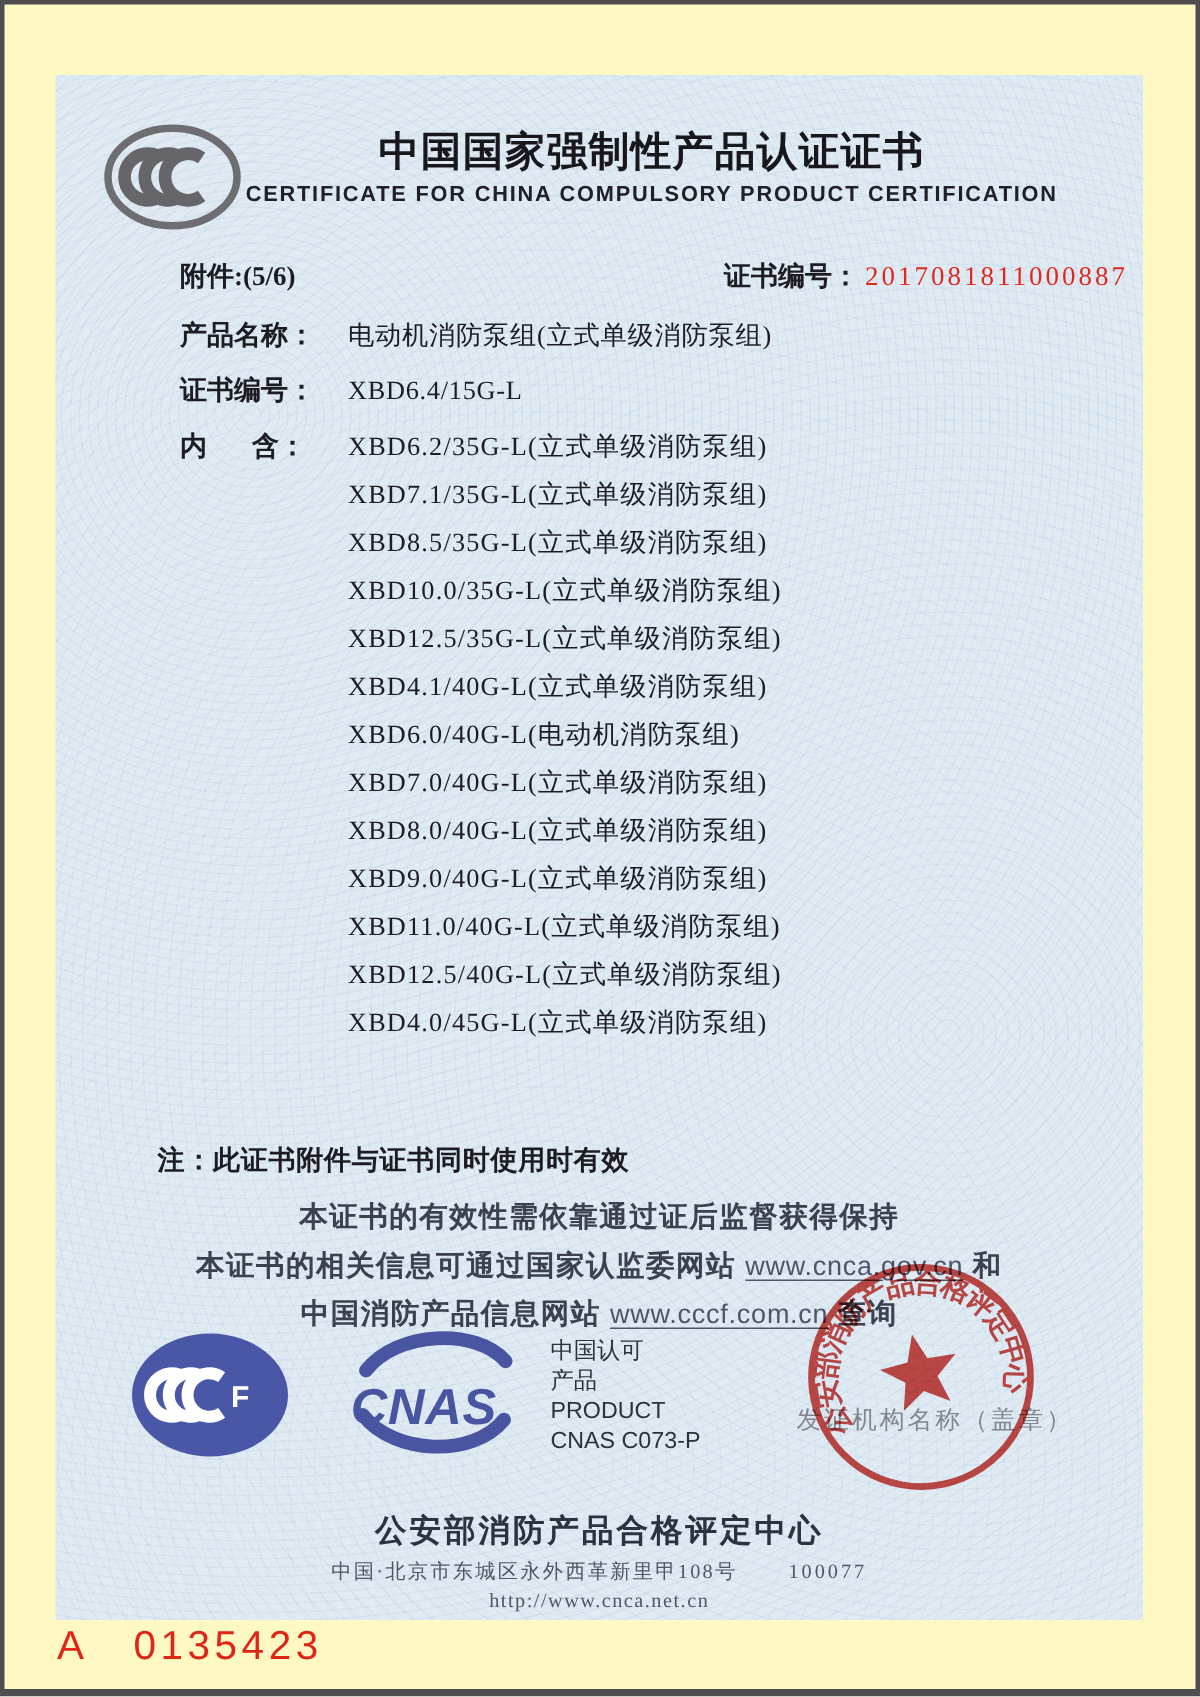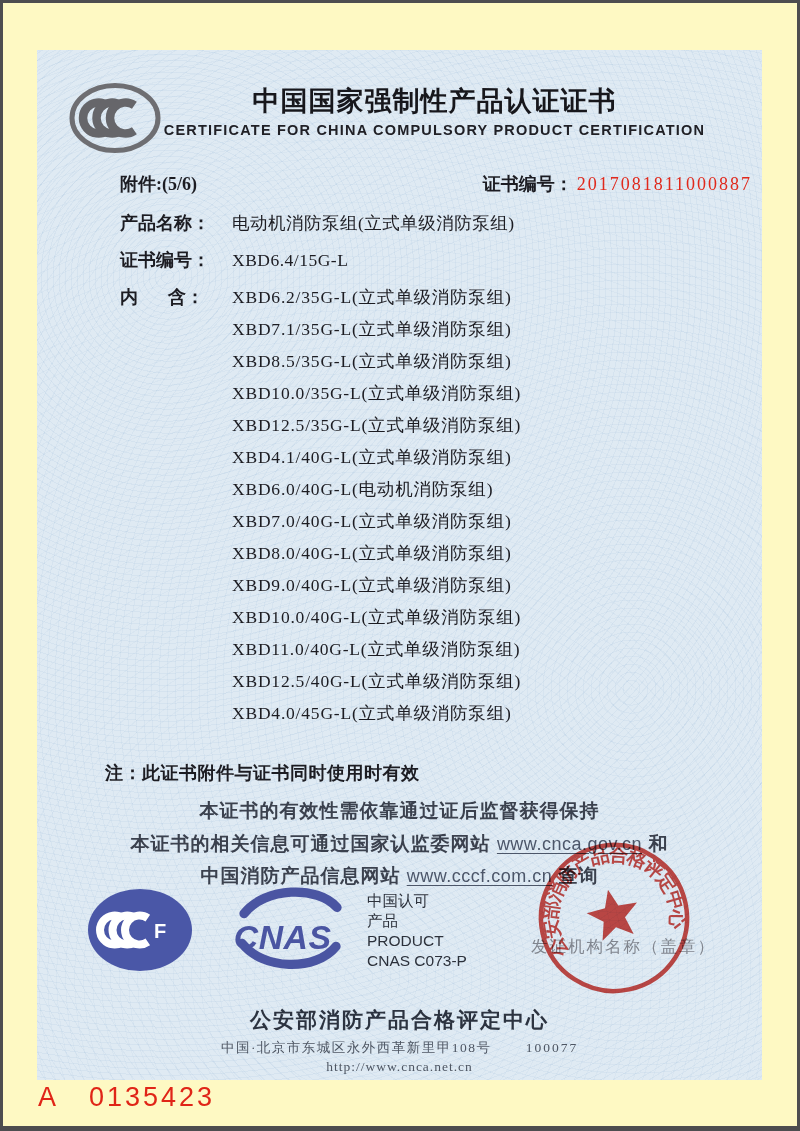--- a/index.html
+++ b/index.html
@@ -102,21 +102,20 @@
       <div class="model-line">XBD6.2/35G-L(立式单级消防泵组)</div>
       <div class="model-line">XBD7.1/35G-L(立式单级消防泵组)</div>
       <div class="model-line">XBD8.5/35G-L(立式单级消防泵组)</div>
       <div class="model-line">XBD10.0/35G-L(立式单级消防泵组)</div>
       <div class="model-line">XBD12.5/35G-L(立式单级消防泵组)</div>
       <div class="model-line">XBD4.1/40G-L(立式单级消防泵组)</div>
       <div class="model-line">XBD6.0/40G-L(电动机消防泵组)</div>
       <div class="model-line">XBD7.0/40G-L(立式单级消防泵组)</div>
       <div class="model-line">XBD8.0/40G-L(立式单级消防泵组)</div>
       <div class="model-line">XBD9.0/40G-L(立式单级消防泵组)</div>
-      <div class="model-line">XBD10.0/40G-L(立式单级消防泵组)</div>
       <div class="model-line">XBD11.0/40G-L(立式单级消防泵组)</div>
       <div class="model-line">XBD12.5/40G-L(立式单级消防泵组)</div>
       <div class="model-line">XBD4.0/45G-L(立式单级消防泵组)</div>
     </div>
 
     <div class="note">注：此证书附件与证书同时使用时有效</div>
 
     <div class="stmt" style="top:748px">本证书的有效性需依靠通过证后监督获得保持</div>
     <div class="stmt" style="top:781px">
       <span>本证书的相关信息可通过国家认监委网站</span>

